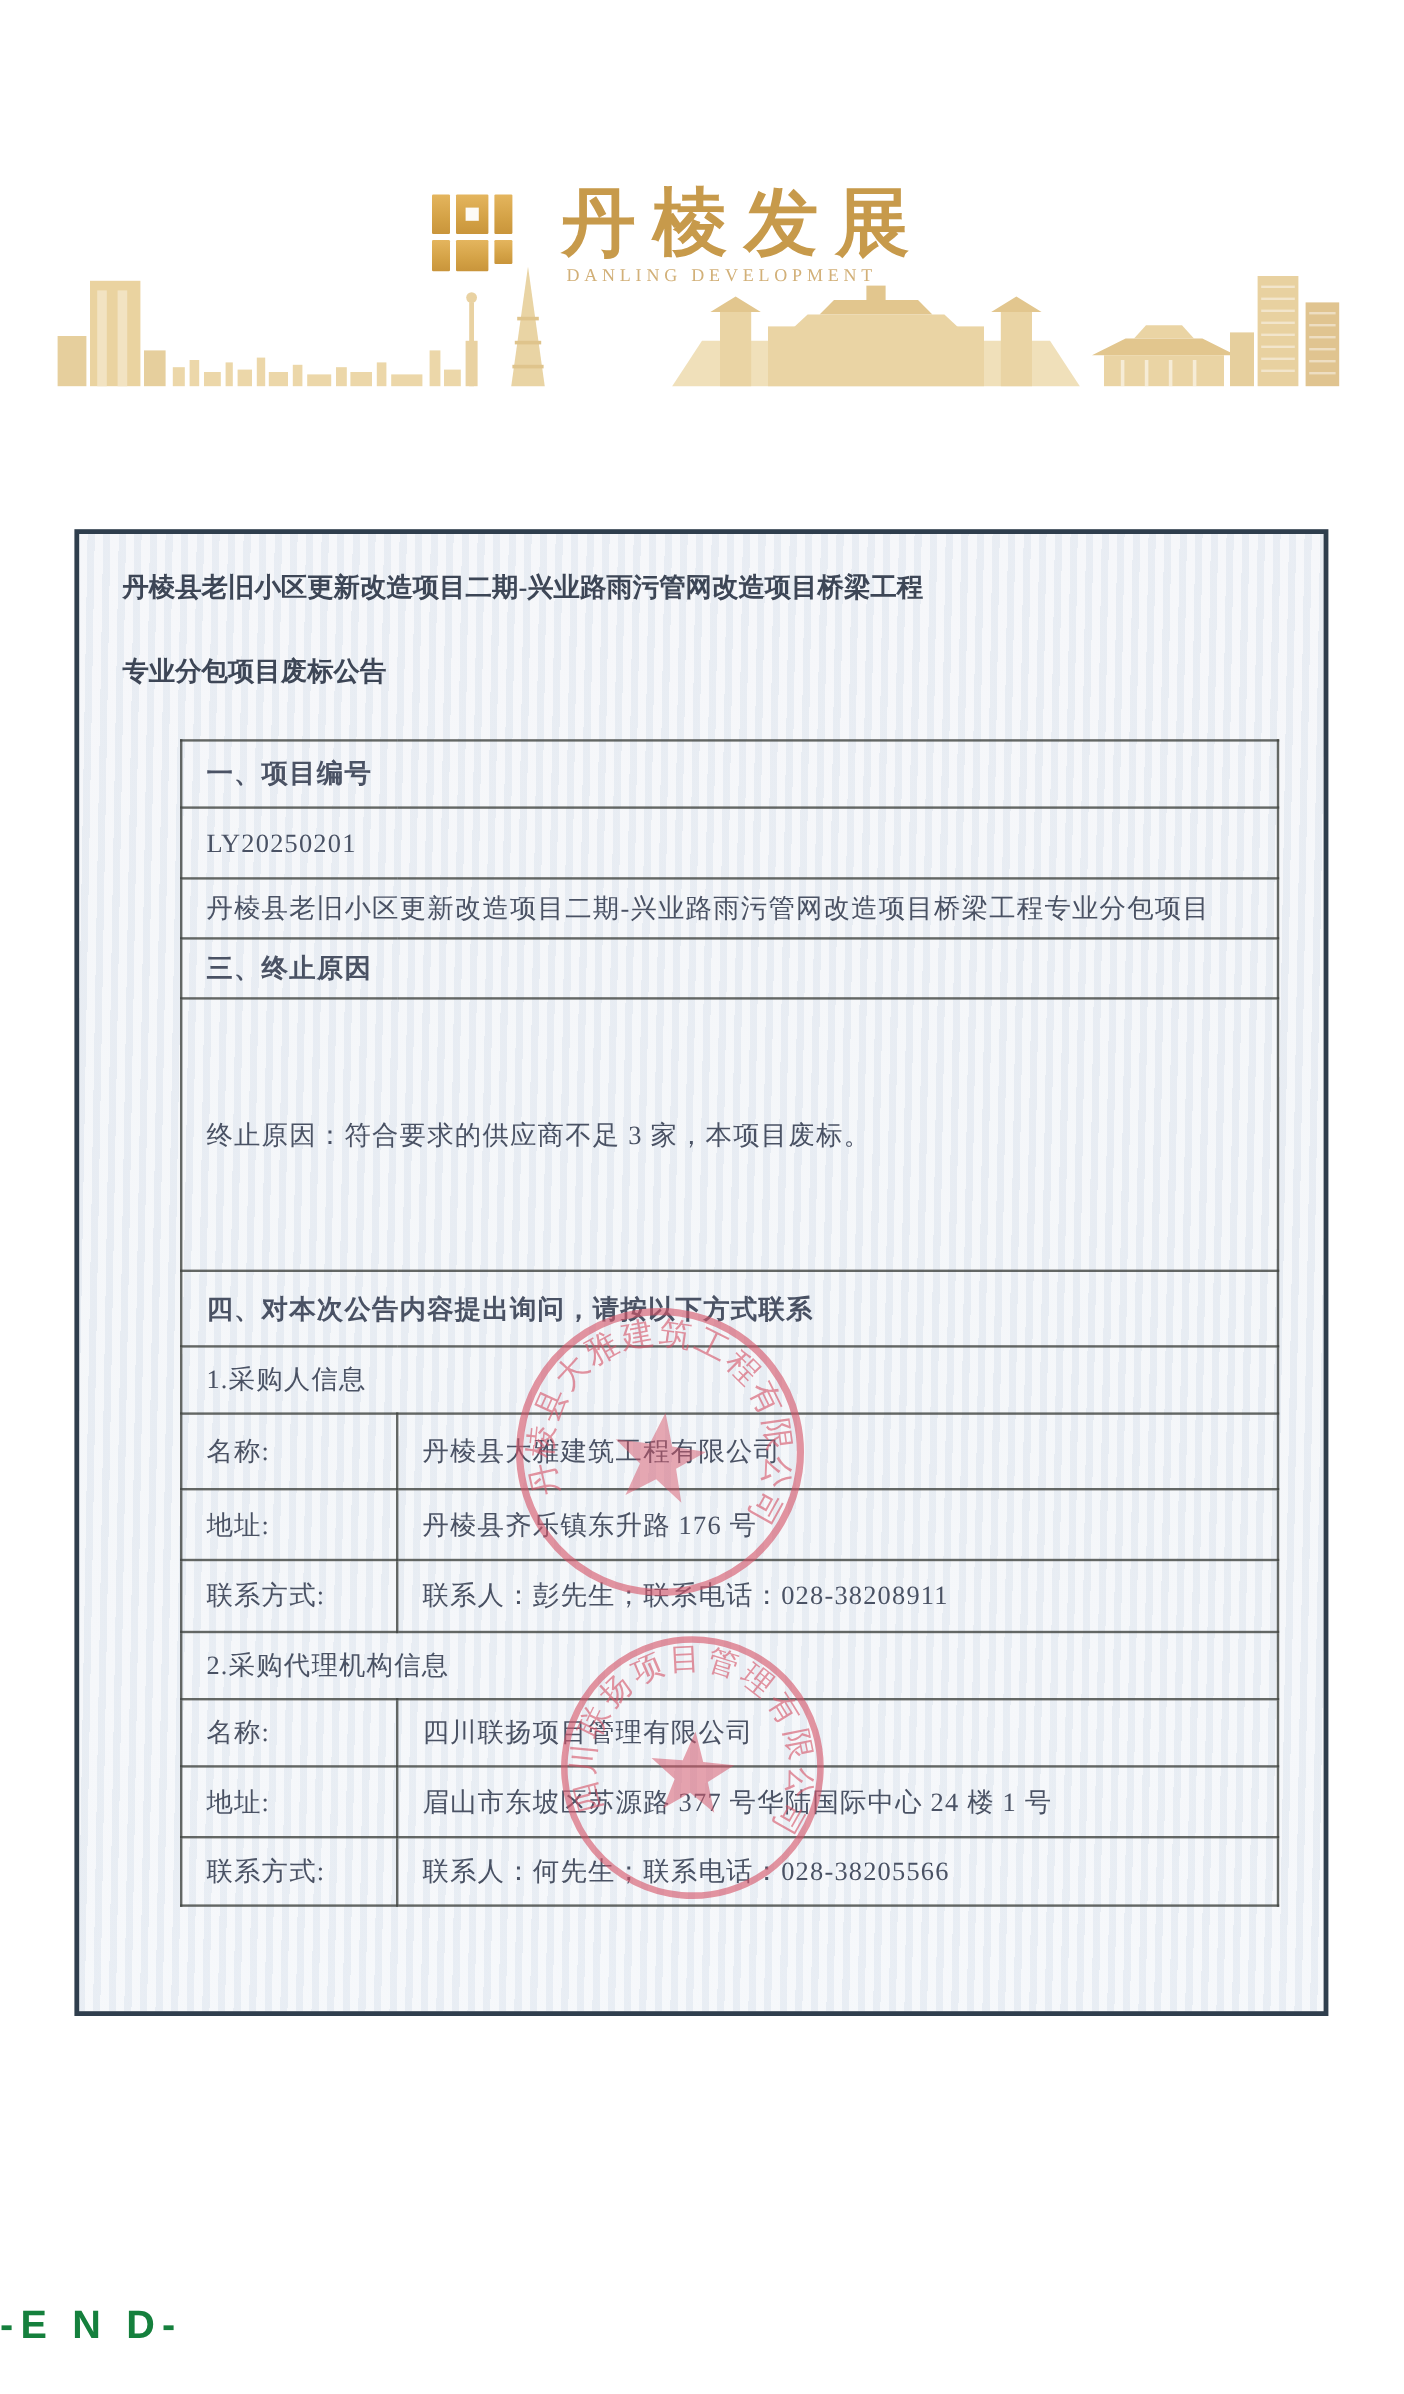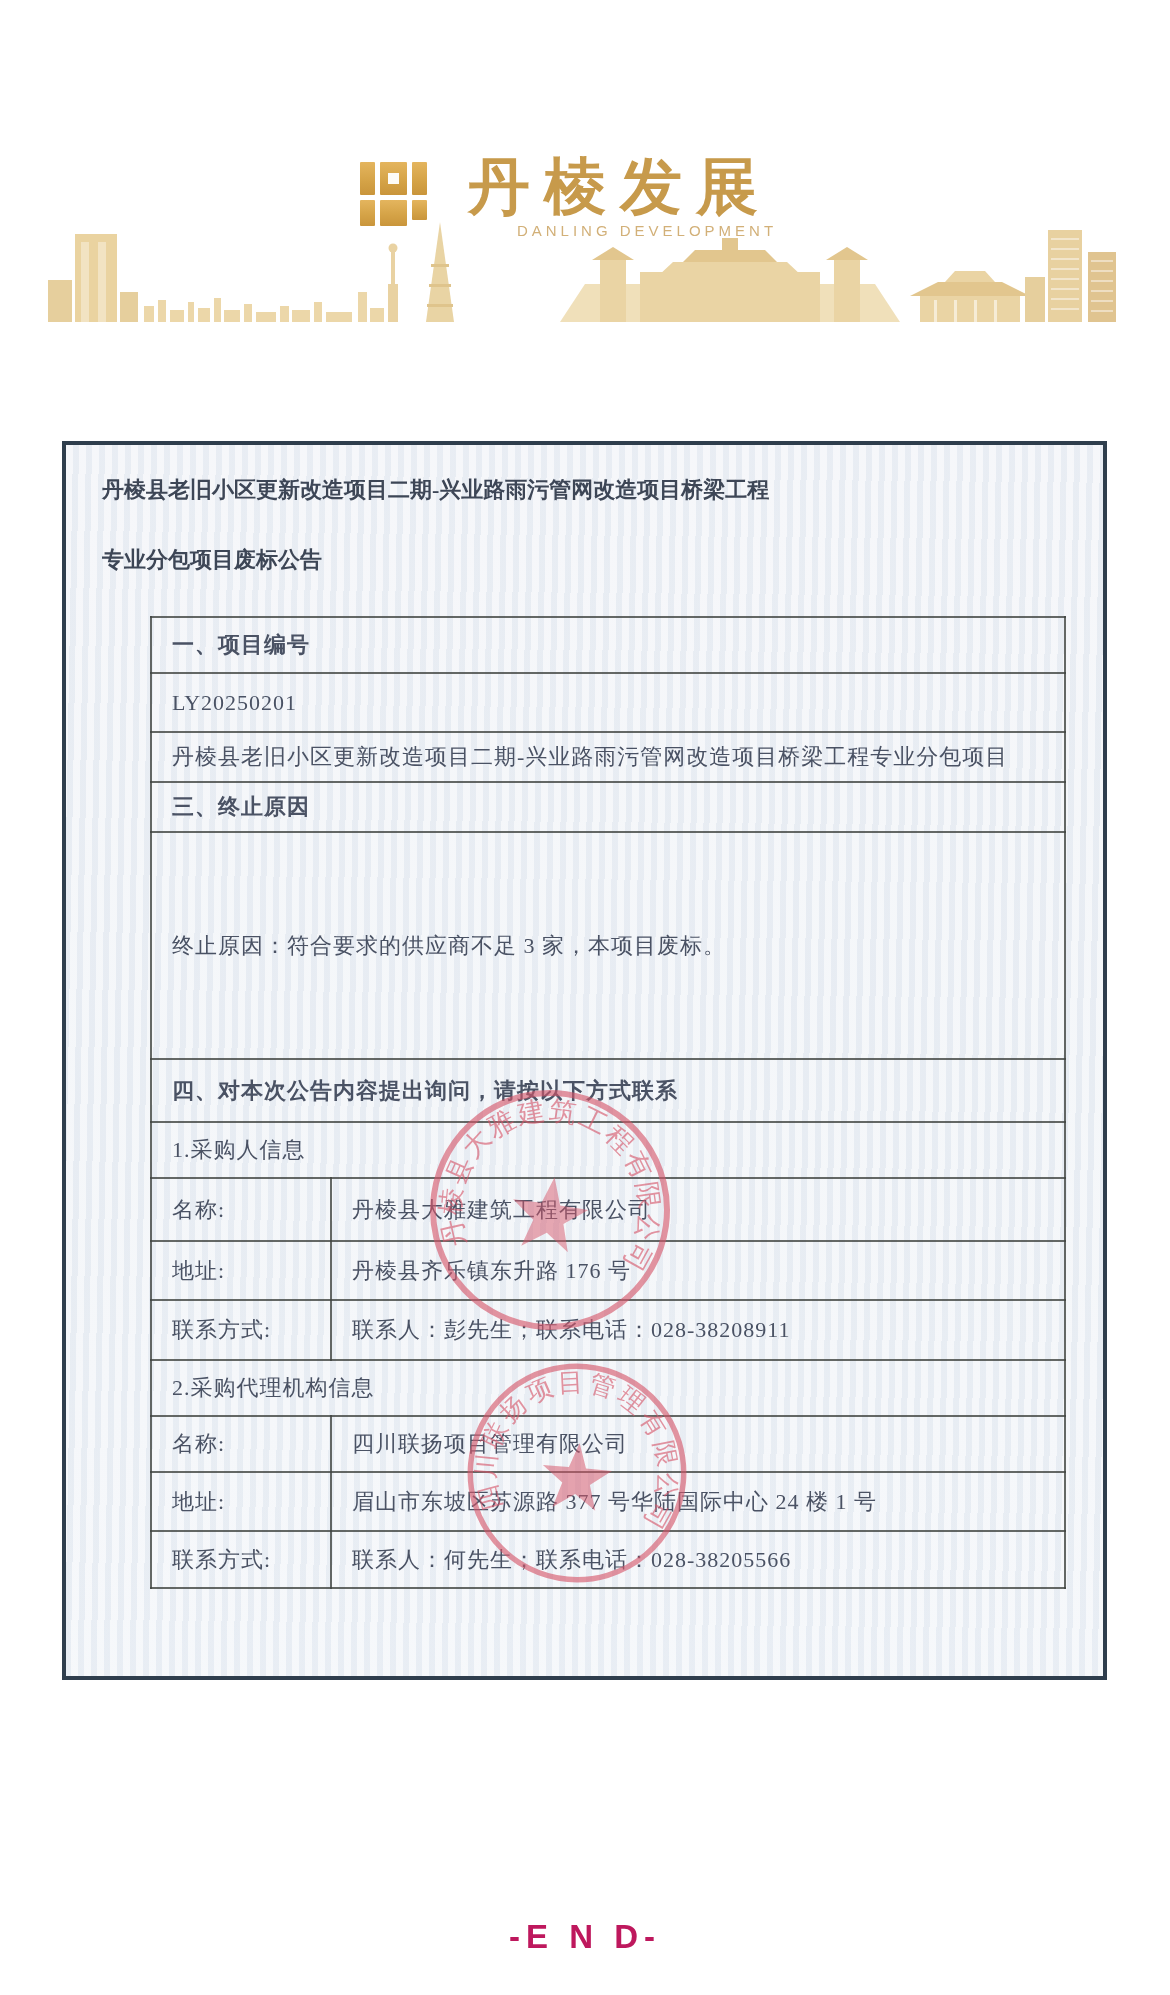--- a/index.html
+++ b/index.html
@@ -11,21 +11,21 @@
   .brand-mark{position:absolute;left:360px;top:2px;width:68px;height:66px;
     display:grid;grid-template-columns:15px 27px 15px;grid-template-rows:33px 26px;
     gap:5px;justify-content:start;align-content:start;}
   .brand-mark .m{background:linear-gradient(180deg,#e4b55e 0%,#d4a246 60%,#c9953b 100%);border-radius:1px;}
   .brand-mark .m-window{position:relative;}
   .brand-mark .m-window:after{content:"";position:absolute;left:8px;top:11px;width:11px;height:11px;background:#fdfbf6;}
   .brand-cn{position:absolute;left:468px;top:-8px;width:350px;font-size:62px;line-height:70px;
     letter-spacing:14px;font-weight:700;color:#c79a4b;white-space:nowrap;
     text-shadow:0 1px 0 rgba(255,255,255,.6);}
   .brand-en{position:absolute;left:472px;top:62px;width:350px;font-size:15px;letter-spacing:4px;
-    color:#d2b078;font-family:Liberation Sans, sans-serif;white-space:nowrap;text-align:center;}
+    color:#d2b078;font-family:Liberation Serif, serif;white-space:nowrap;}
 
   
   .skyline{position:absolute;left:40px;top:222px;width:1090px;height:100px;}
 
   
   .doc{position:absolute;left:62px;top:441px;width:1045px;height:1239px;box-sizing:border-box;
     border:4px solid #2f3e4d;
     background:
       repeating-linear-gradient(91deg, rgba(255,255,255,.45) 0 7px, rgba(222,229,238,.35) 7px 13px),
       linear-gradient(180deg,#eef1f6 0%,#ecf0f5 55%,#eef2f7 100%);
@@ -42,23 +42,23 @@
   td.sub{font-size:22px;letter-spacing:2px;color:#475061;}
   td.lbl{letter-spacing:2px;}
   td.val{padding-left:22px;}
 
   
   .stamp{position:absolute;opacity:.62;}
   .stamp svg{display:block;}
   .stamp text{font-family:"Liberation Serif","DejaVu Serif",serif;fill:#d6566a;}
 
   
-  .end-label{position:absolute;left:0;top:1918px;width:1170px;text-align:center;
+  .end-label{position:absolute;left:0;top:1918px;width:1170px;
     font-family:"Liberation Sans","DejaVu Sans",sans-serif;font-weight:700;
-    font-size:33px;letter-spacing:6px;color:#be185d;}
+    font-size:33px;letter-spacing:6px;color:#15803d;}
 </style>
 </head>
 <body>
 
 <div class="page">
 
   <div class="brand">
     <div class="brand-mark">
       <div class="m"></div>
       <div class="m m-window"></div>

